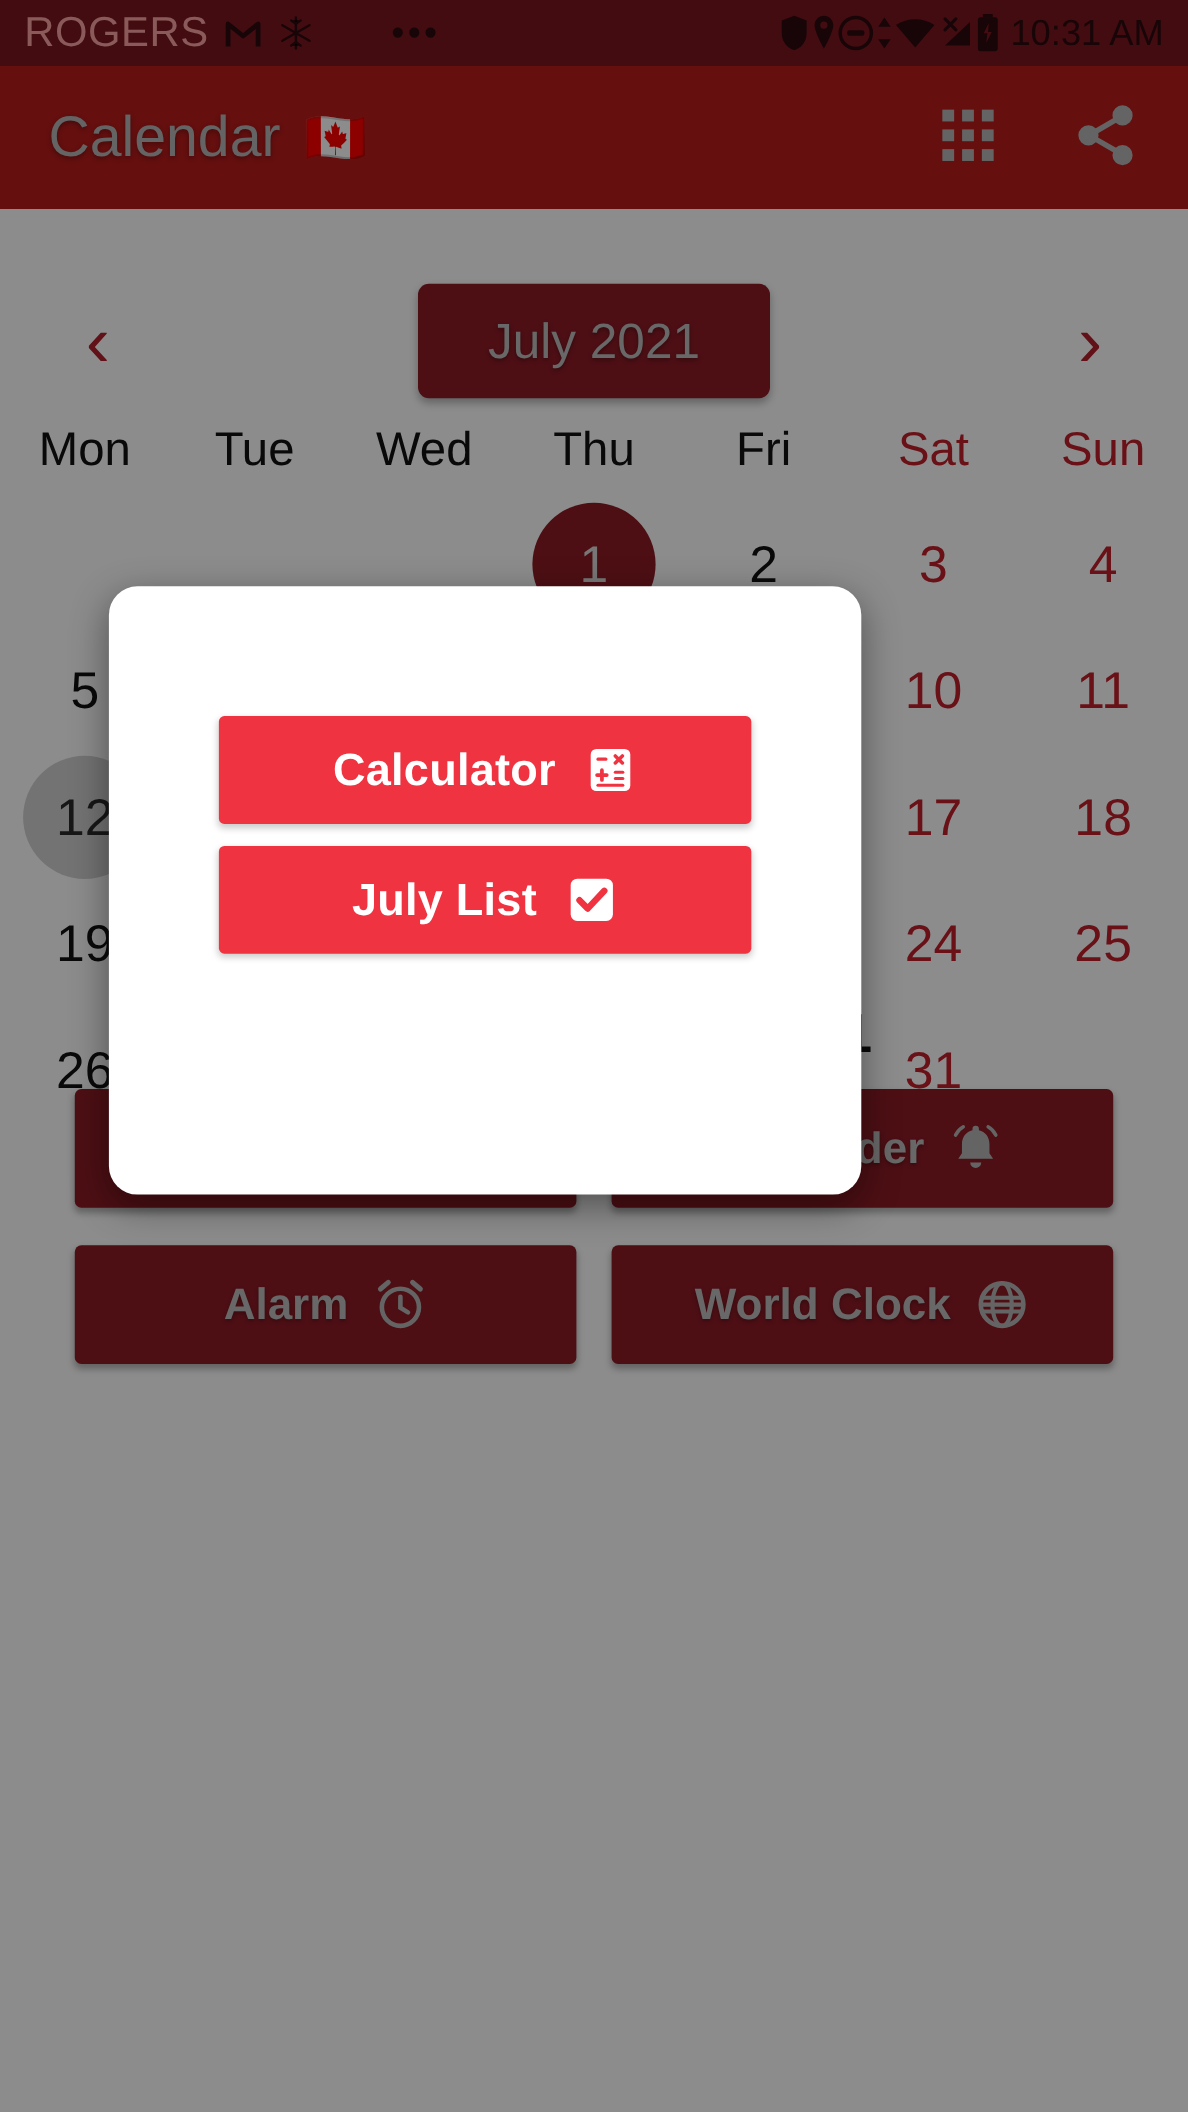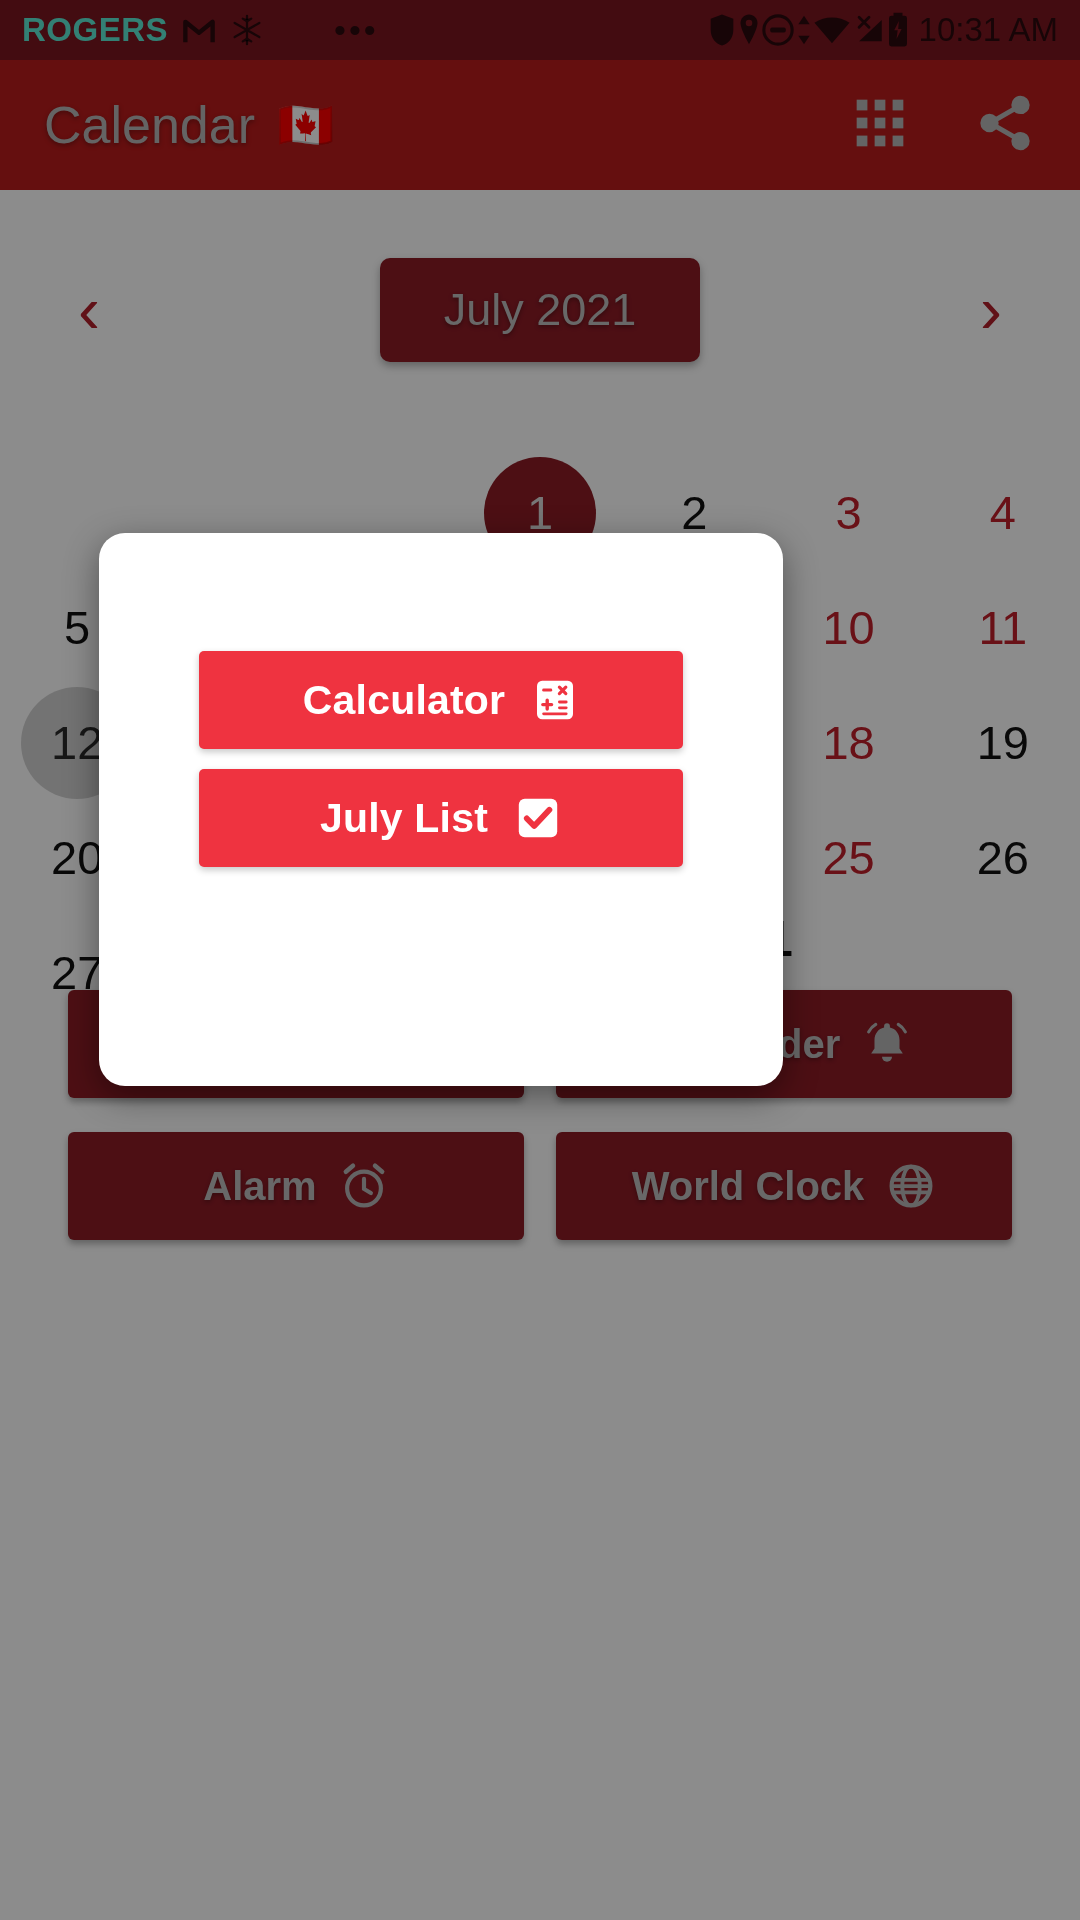--- a/index.html
+++ b/index.html
@@ -14,21 +14,21 @@
   .app-layer { position: absolute; inset: 0; }
 
   
   .status-bar {
     position: absolute; top: 0; left: 0; width: 1080px; height: 60px;
     background: #7b1620;
     display: flex; align-items: center; padding: 0 22px;
   }
   .sb-left { display: flex; align-items: center; gap: 14px; }
   .sb-carrier {
-    font-size: 33px; font-weight: 700; color: #5eead4;
+    font-size: 38px; font-weight: 400; color: #fca5a5;
     letter-spacing: 0.5px; font-family: "Liberation Sans", sans-serif;
   }
   .sb-ico { color: #2b0a0e; display: flex; align-items: center; }
   .sb-dots { margin-left: 56px; color: #2b0a0e; font-size: 34px; letter-spacing: 3px; line-height: 0.6; }
   .sb-right {
     margin-left: auto; display: flex; align-items: center; 
   }
   .sb-time {
     font-size: 33px; color: #2b0a0e; font-weight: 400; margin-left: 10px;
     font-family: "Liberation Sans", sans-serif; white-space: nowrap;
@@ -243,20 +243,29 @@
     <div class="content">
 
       <div class="month-nav">
         <span class="chev">‹</span>
         <div class="month-pill">
           <span class="month-pill-text">July 2021</span>
         </div>
         <span class="chev">›</span>
       </div>
 
+      <div class="weekdays">
+          <div>Mon</div>
+          <div>Tue</div>
+          <div>Wed</div>
+          <div>Thu</div>
+          <div>Fri</div>
+          <div class="wknd">Sat</div>
+          <div class="wknd">Sun</div>
+        </div>
 
       <div class="daygrid">
           <div class="cell blank">
             <span></span>
           </div>
           <div class="cell blank">
             <span></span>
           </div>
           <div class="cell blank">
             <span></span>
@@ -303,20 +312,23 @@
             <span>13</span>
           </div>
           <div class="cell">
             <span>14</span>
           </div>
           <div class="cell">
             <span>15</span>
           </div>
           <div class="cell">
             <span>16</span>
+          </div>
+          <div class="cell wknd">
+            <span>17</span>
           </div>
           <div class="cell wknd">
             <span>18</span>
           </div>
           <div class="cell">
             <span>19</span>
           </div>
           <div class="cell">
             <span>20</span>
           </div>

